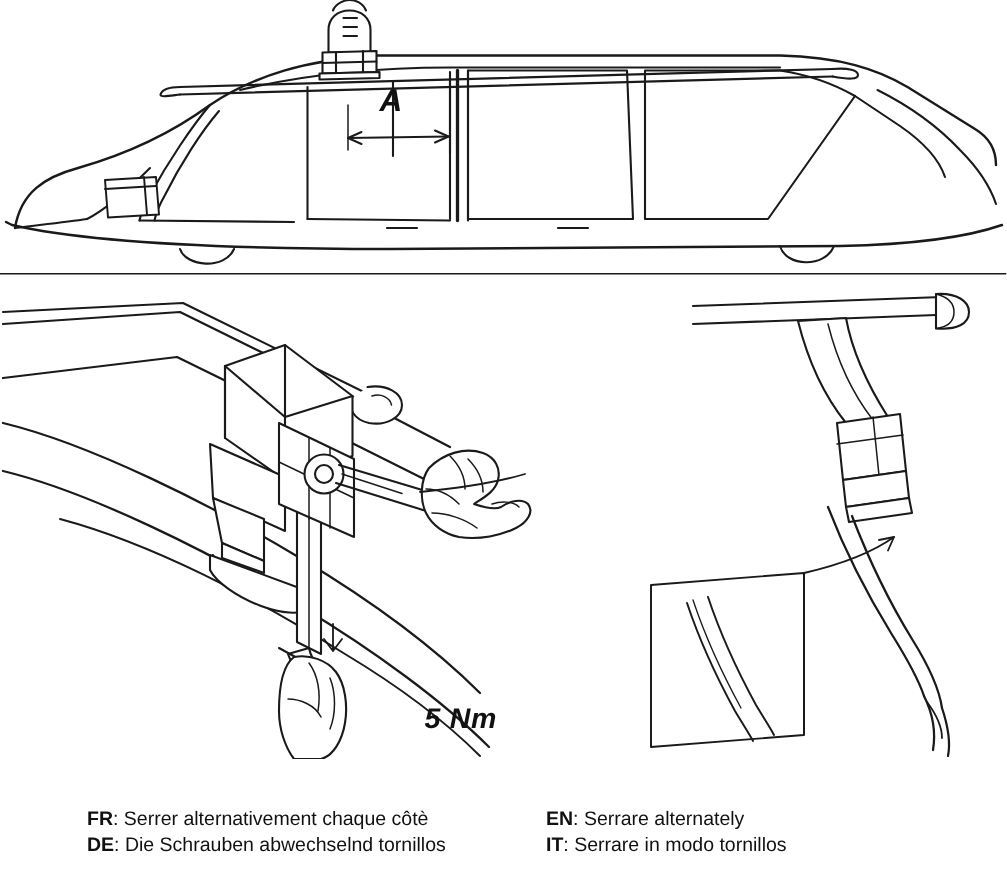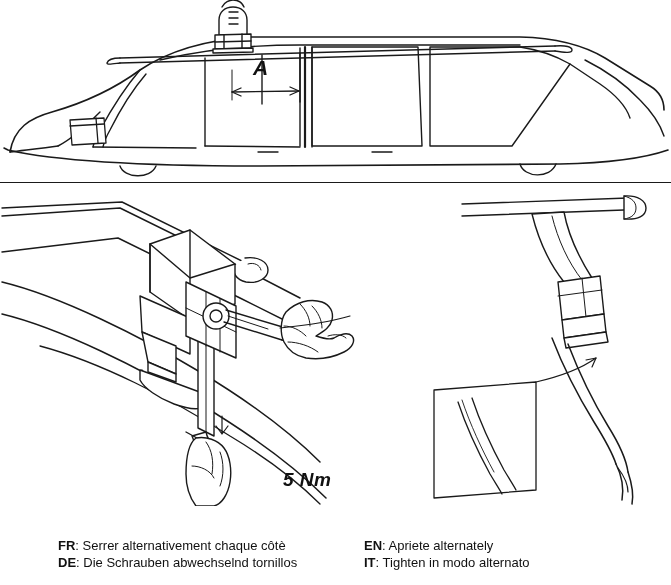--- a/index.html
+++ b/index.html
@@ -291,21 +291,21 @@
     <div class="legend-col" id="legend-col-left">
       <div class="legend-line">
         <span class="legend-code">FR</span><span>: Serrer alternativement chaque côtè</span>
       </div>
       <div class="legend-line">
         <span class="legend-code">DE</span><span>: Die Schrauben abwechselnd tornillos</span>
       </div>
     </div>
     <div class="legend-col" id="legend-col-right">
       <div class="legend-line">
-        <span class="legend-code">EN</span><span>: Apriete alternately</span>
+        <span class="legend-code">EN</span><span>: Serrare alternately</span>
       </div>
       <div class="legend-line">
-        <span class="legend-code">IT</span><span>: Tighten in modo alternato</span>
+        <span class="legend-code">IT</span><span>: Serrare in modo tornillos</span>
       </div>
     </div>
   </div>
 
 </div>
 
 </body></html>

